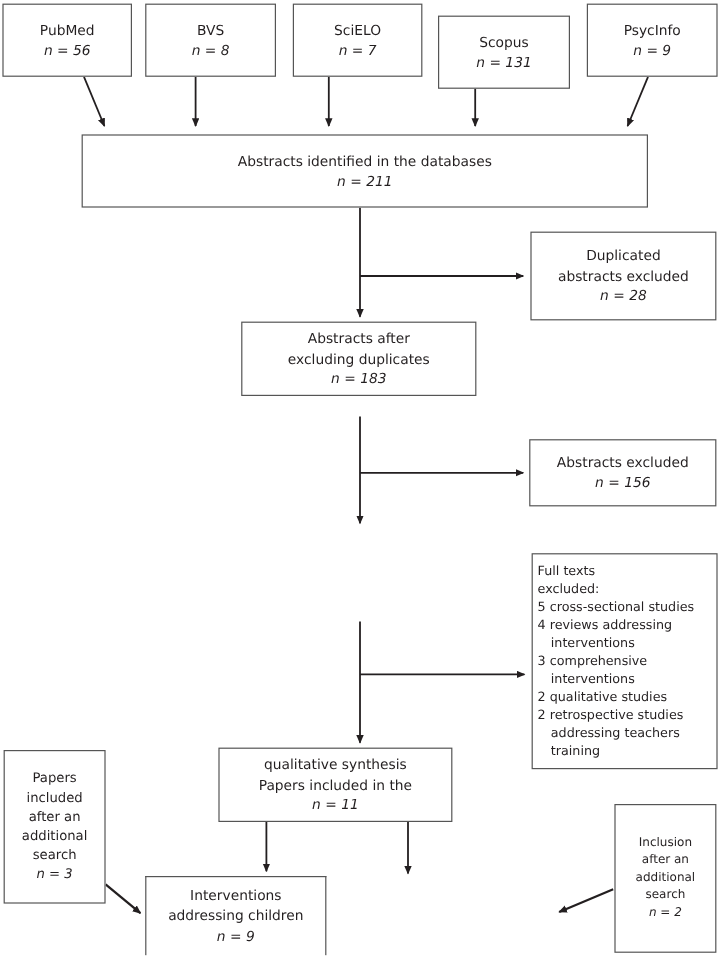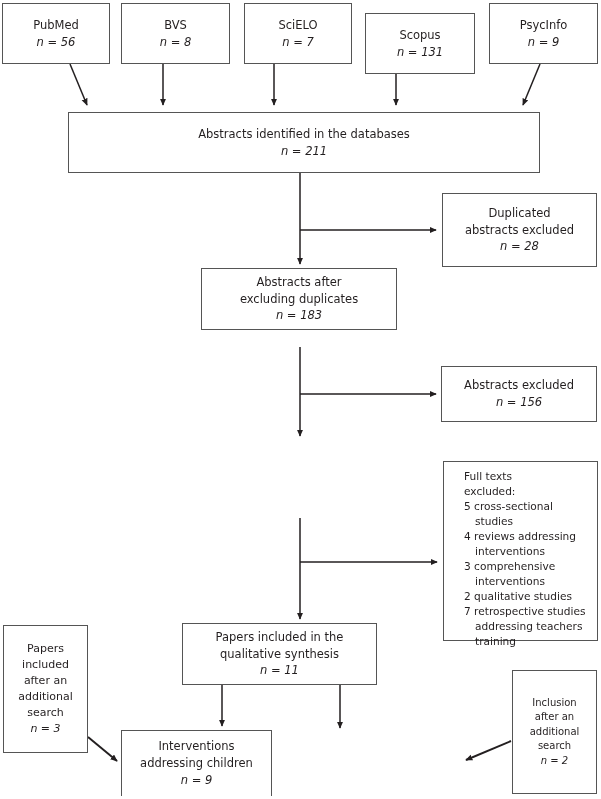--- a/index.html
+++ b/index.html
@@ -33,21 +33,21 @@
     color: #231f20;
     font-size: 11.5px;
     line-height: 1.45;
     text-align: center;
     padding: 2px 4px;
   }
   .node-box.left-align {
     align-items: flex-start;
     text-align: left;
     justify-content: flex-start;
-    padding: 7px 6px 6px 20px;
+    padding: 7px 6px 6px 4px;
     line-height: 1.42;
   }
   .node-line { white-space: nowrap; }
   .n-italic { font-style: italic; }
   .excl-head { white-space: nowrap; }
   .excl-item {
     display: block;
     padding-left: 11px;
     text-indent: -11px;
     max-width: 148px;
@@ -135,26 +135,26 @@
   </div>
 
 
   <div class="node-box left-align" style="left:443px; top:461px; width:155px; height:180px; font-size:10.6px;">
     <span class="excl-head">Full texts</span>
     <span class="excl-head">excluded:</span>
     <span class="excl-item">5 cross-sectional studies</span>
     <span class="excl-item">4 reviews addressing interventions</span>
     <span class="excl-item">3 comprehensive interventions</span>
     <span class="excl-item">2 qualitative studies</span>
-    <span class="excl-item">7 retrospective studies addressing teachers training</span>
+    <span class="excl-item">2 retrospective studies addressing teachers training</span>
   </div>
 
   <div class="node-box" style="left:182px; top:623px; width:195px; height:62px;">
+    <span class="node-line">qualitative synthesis</span>
     <span class="node-line">Papers included in the</span>
-    <span class="node-line">qualitative synthesis</span>
     <span class="node-line n-italic">n = 11</span>
   </div>
 
   <div class="node-box" style="left:3px; top:625px; width:85px; height:128px; font-size:11px;">
     <span class="node-line">Papers</span>
     <span class="node-line">included</span>
     <span class="node-line">after an</span>
     <span class="node-line">additional</span>
     <span class="node-line">search</span>
     <span class="node-line n-italic">n = 3</span>

